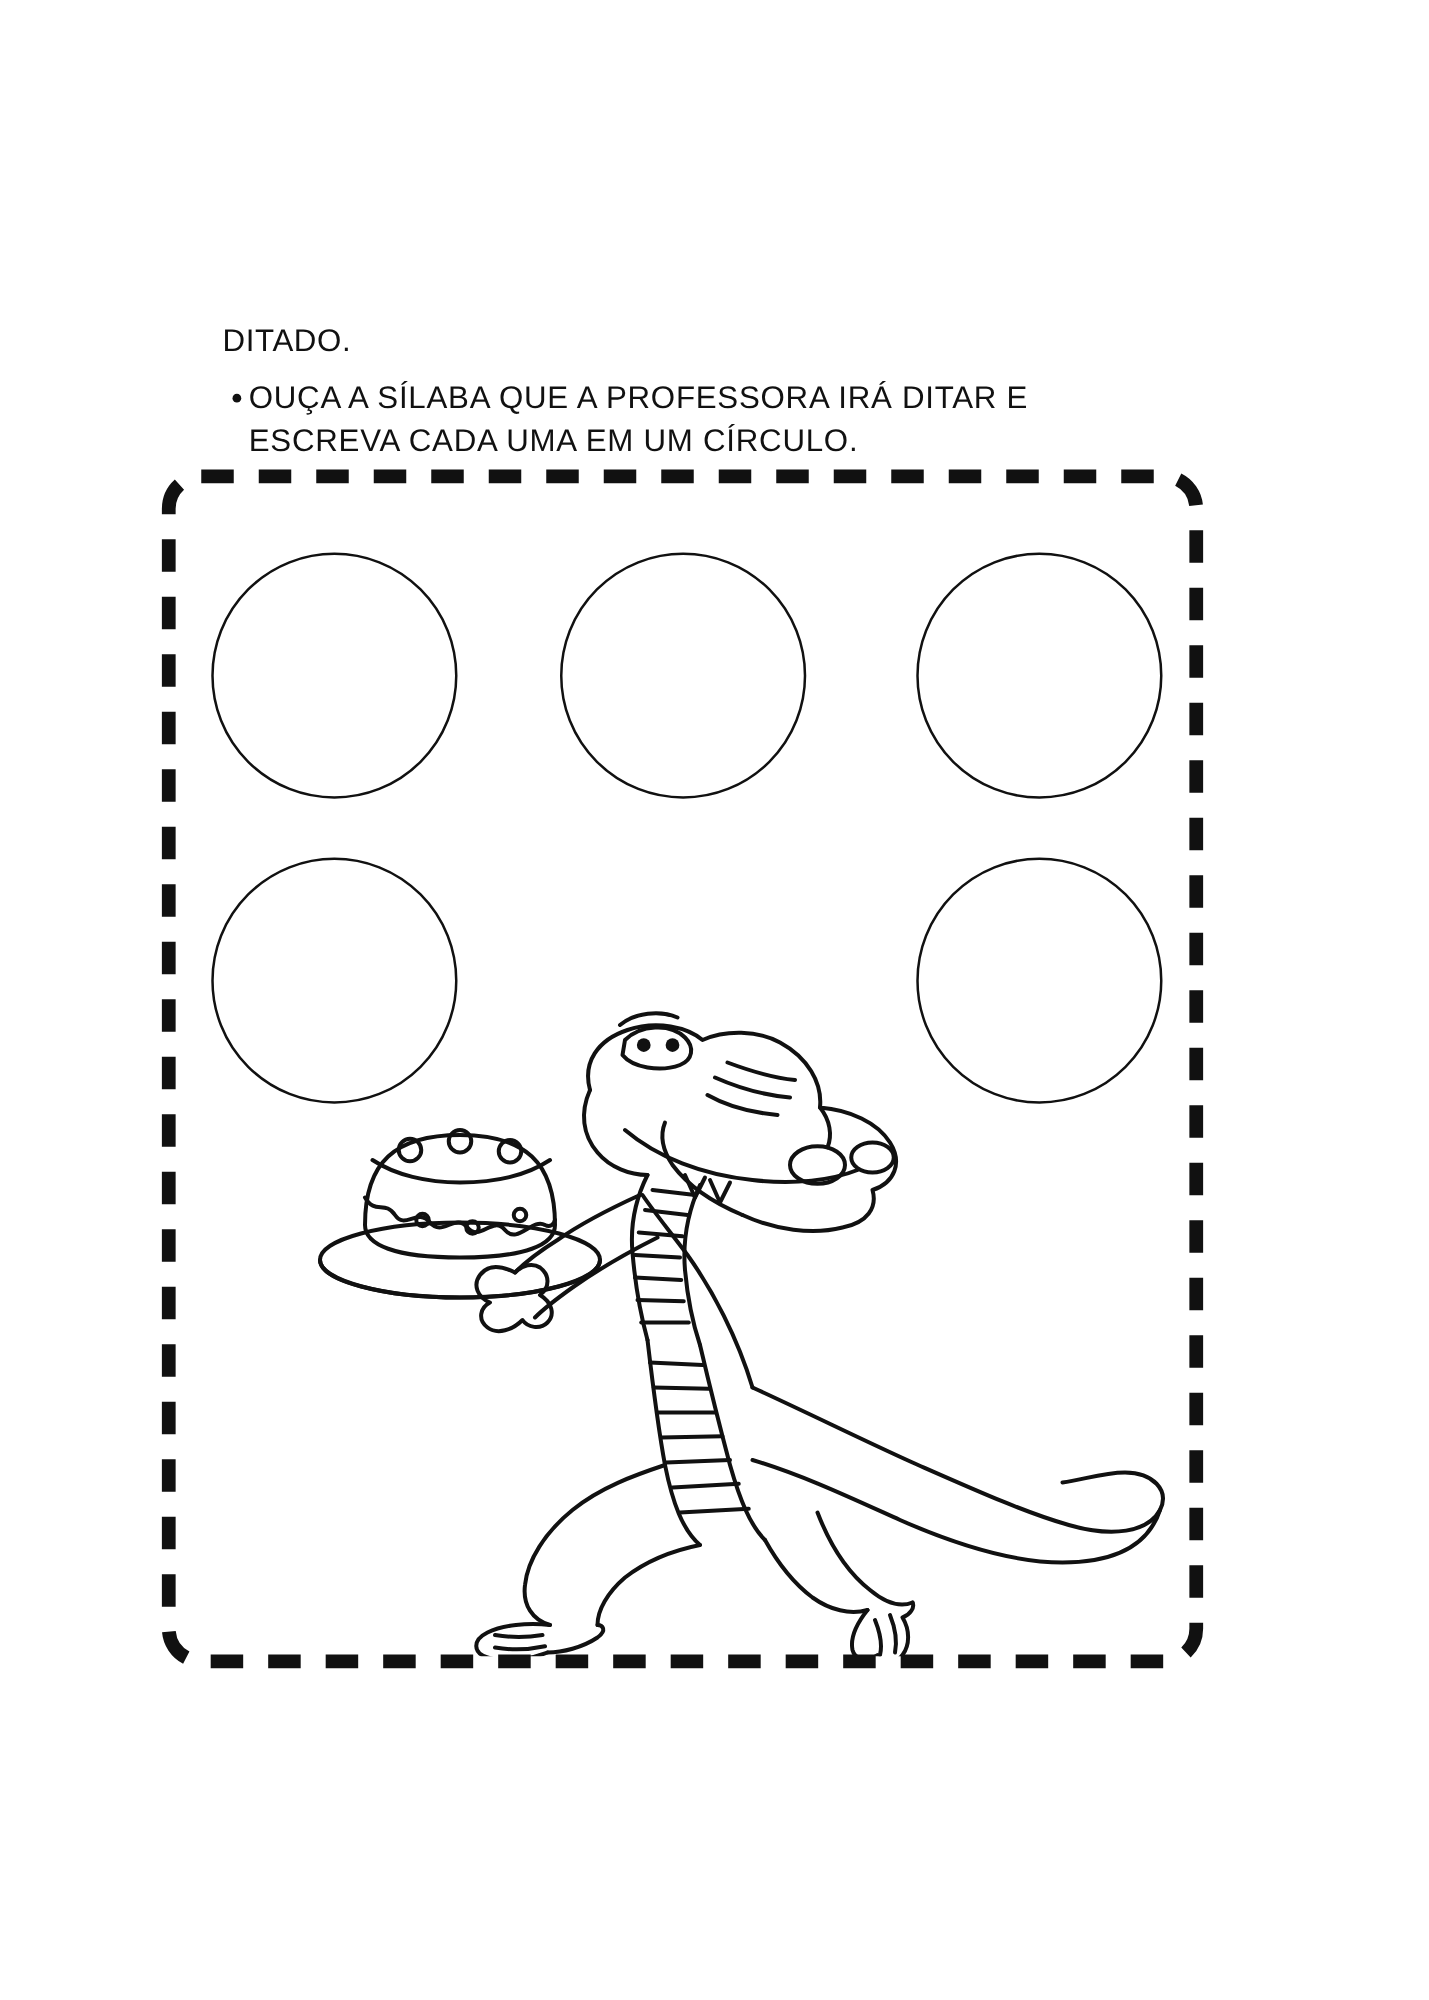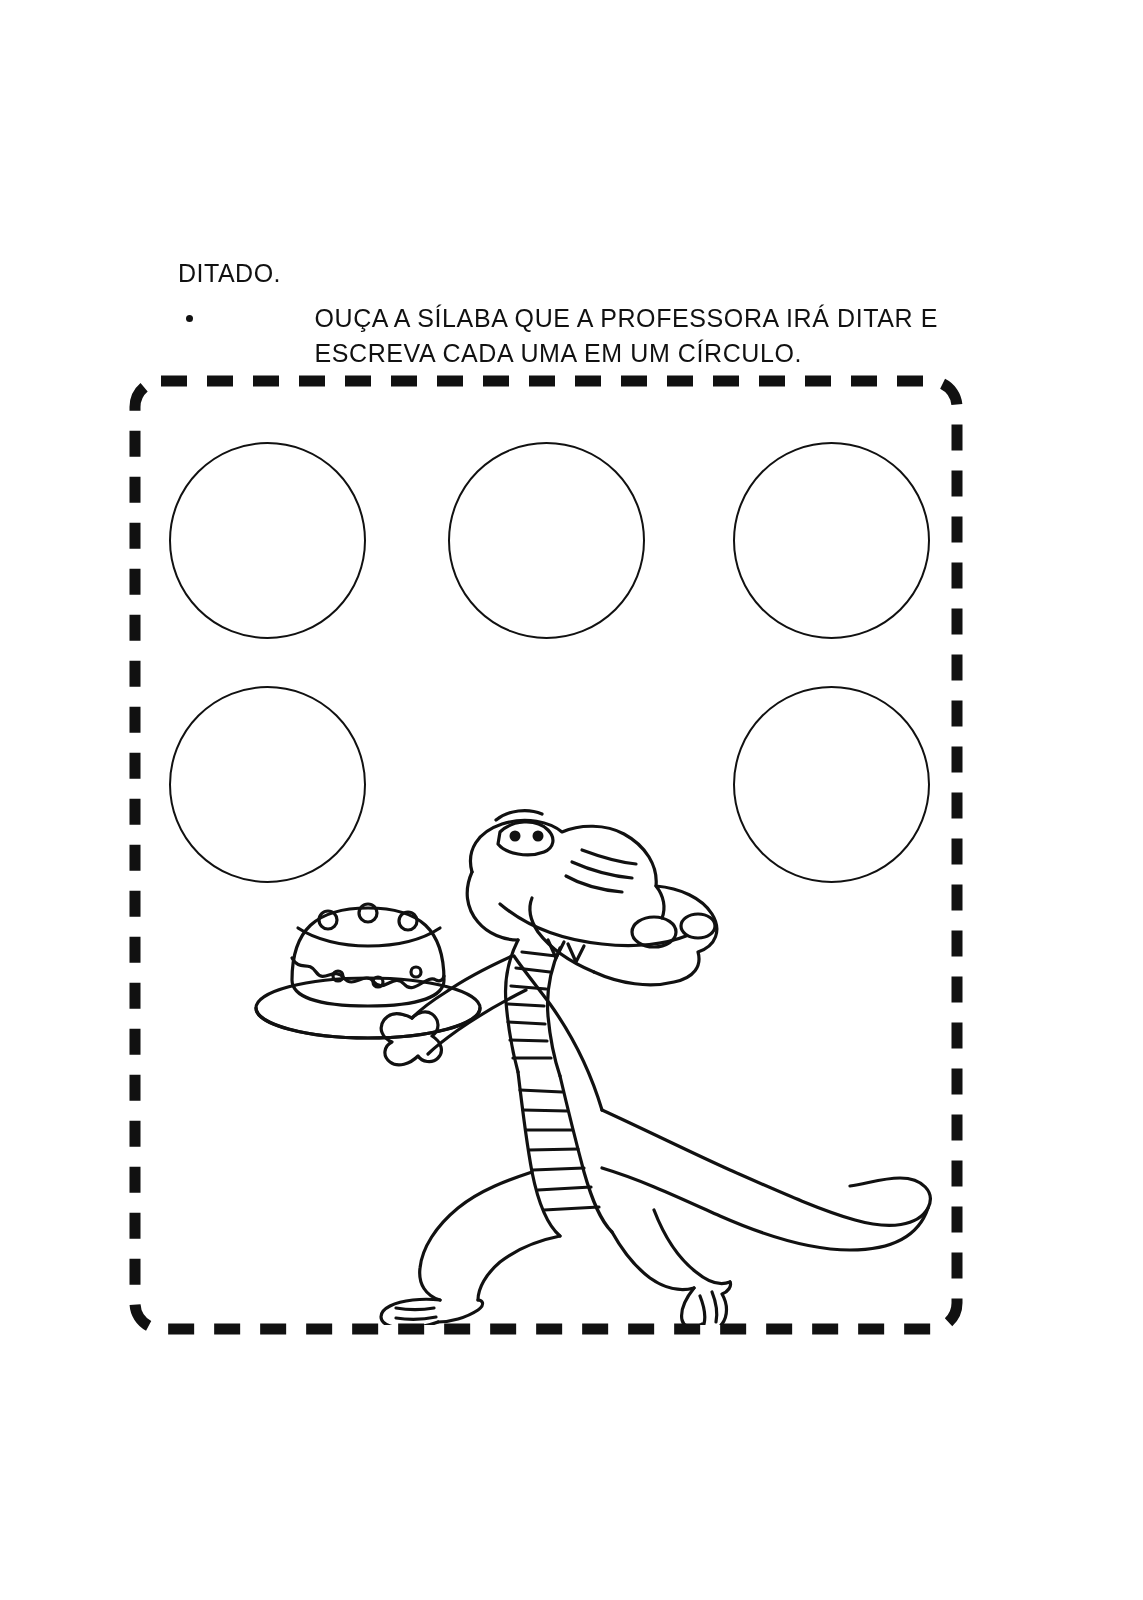--- a/index.html
+++ b/index.html
@@ -35,21 +35,20 @@
     font-size: 25px;
     letter-spacing: 0.5px;
     line-height: 1.25;
     white-space: pre;
   }
   .bullet-row {
     display: flex;
     align-items: flex-start;
     margin-top: 12px;
     margin-left: 8px;
-    justify-content: space-between;
   }
   .bullet-dot {
     width: 7px;
     height: 7px;
     border-radius: 50%;
     background: #111111;
     margin-top: 14px;
     margin-right: 6px;
     flex: 0 0 auto;
   }

